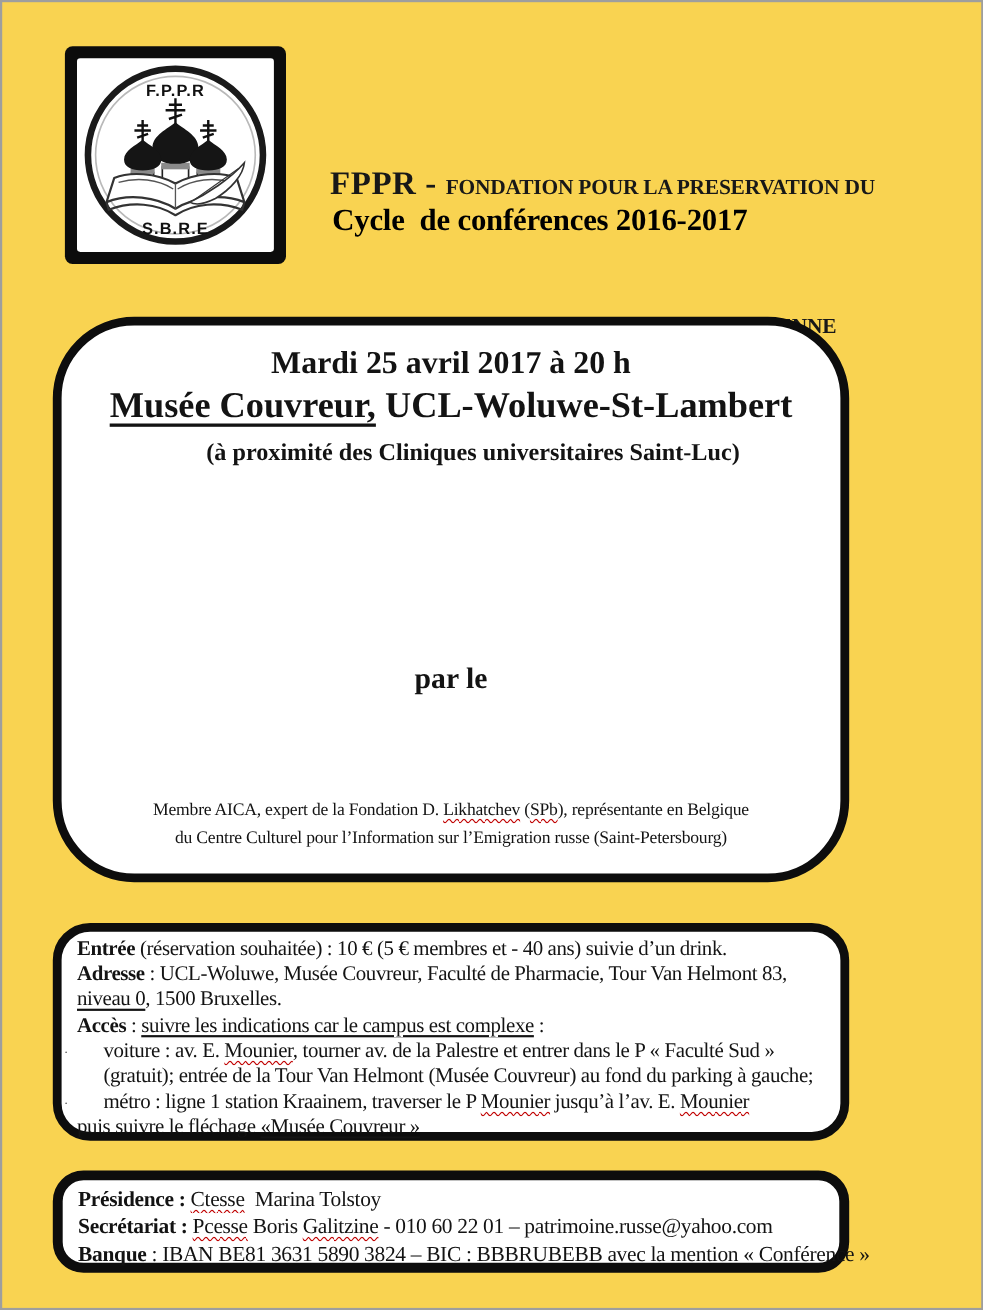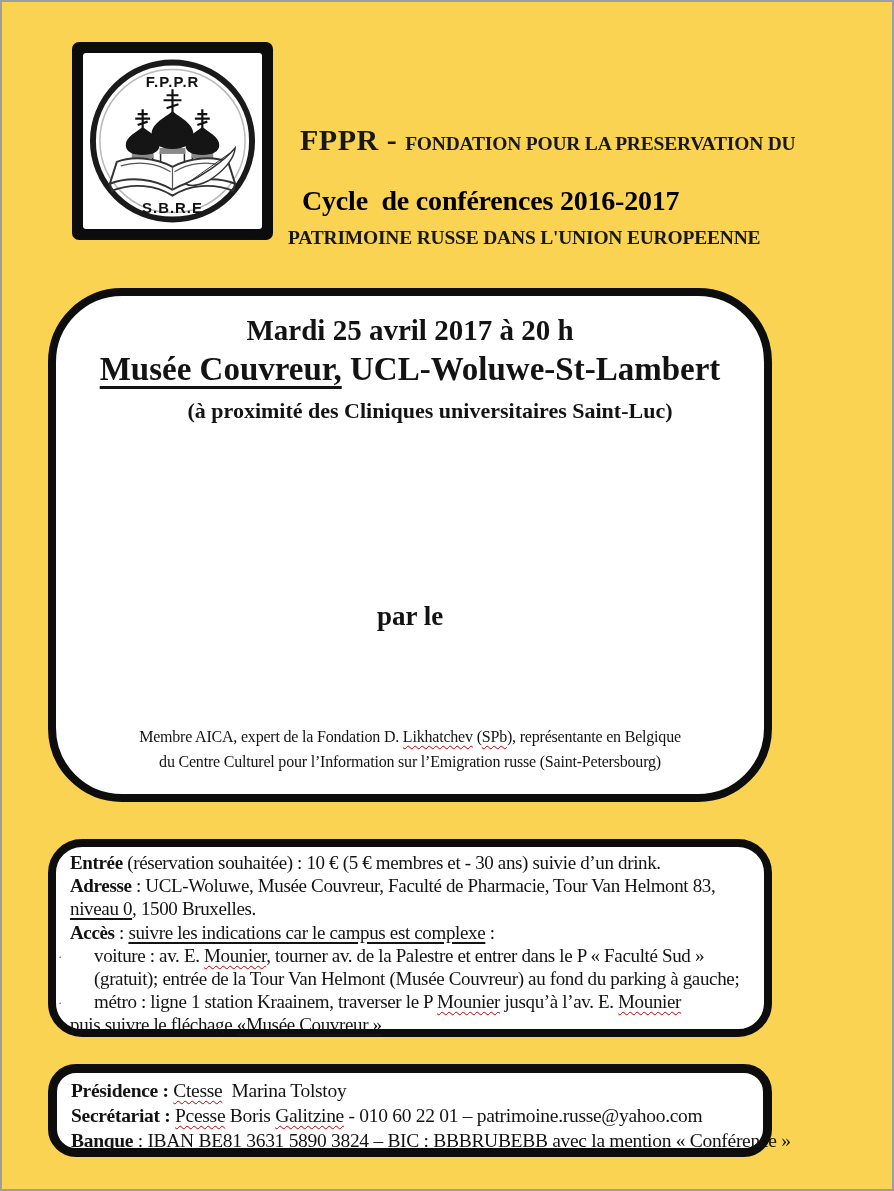--- a/index.html
+++ b/index.html
@@ -2,24 +2,24 @@
 <html><head>
 <meta charset="utf-8">
 <style>
   html,body{margin:0;padding:0;background:#e8e8e8;}
   .page{
     position:relative;width:894px;height:1191px;box-sizing:border-box;
     background:#F9D351;border:2px solid #9e9e9e;overflow:hidden;
     font-family:"Liberation Serif","DejaVu Serif",serif;color:#131313;
   }
   
-  .logo-frame{position:absolute;left:57px;top:40px;width:201px;height:198px;background:#0c0c0c;border-radius:7px;margin-left:13px;}
+  .logo-frame{position:absolute;left:57px;top:40px;width:201px;height:198px;background:#0c0c0c;border-radius:7px;}
   .logo-inner{position:absolute;left:11px;top:11px;right:11px;bottom:11px;background:#ffffff;border-radius:3px;}
   .logo-inner svg{width:100%;height:100%;display:block;}
-  .org-title{position:absolute;left:286px;top:60px;font-weight:bold;color:#181818;line-height:31px;white-space:pre;}
+  .org-title{position:absolute;left:286px;top:60px;font-weight:bold;color:#181818;line-height:42px;white-space:pre;}
   .org-l1{padding-left:12px;}
   .fppr{font-size:30px;letter-spacing:.5px;}
   .org-caps{font-size:19.5px;letter-spacing:-.2px;}
   .cycle{position:absolute;left:300px;top:183px;color:#000000;font-weight:bold;font-size:28px;letter-spacing:-.2px;white-space:pre;}
   
   .box{position:absolute;left:46px;width:724px;background:#ffffff;border:8px solid #0D0D0D;box-sizing:border-box;}
   .main-box{top:286px;height:514px;border-radius:74px;text-align:center;}
   .mb-line{position:absolute;left:0;right:0;margin:0;white-space:pre;}
   .mb-date{top:18px;font-size:29px;font-weight:bold;}
   .mb-venue{top:55px;font-size:33px;font-weight:bold;}
@@ -100,21 +100,21 @@
 
   <section class="box main-box">
     <p class="mb-line mb-date">Mardi 25 avril 2017 à 20 h</p>
     <p class="mb-line mb-venue"><span class="u">Musée Couvreur,</span><span> UCL-Woluwe-St-Lambert</span></p>
     <p class="mb-line mb-prox">(à proximité des Cliniques universitaires Saint-Luc)</p>
     <p class="mb-line mb-parle">par le</p>
     <p class="mb-line mb-bio"><span>Membre AICA, expert de la Fondation D. </span><span class="sp">Likhatchev</span><span> (</span><span class="sp">SPb</span><span>), représentante en Belgique</span><br><span>du Centre Culturel pour l’Information sur l’Emigration russe (Saint-Petersbourg)</span></p>
   </section>
 
   <section class="box info-box">
-    <p class="b2line"><b>Entrée</b><span> (réservation souhaitée) : 10 € (5 € membres et - 30 ans) suivie d’un drink.</span></p>
+    <p class="b2line"><b>Entrée</b><span> (réservation souhaitée) : 10 € (5 € membres et - 40 ans) suivie d’un drink.</span></p>
     <p class="b2line"><b>Adresse</b><span> : UCL-Woluwe, Musée Couvreur, Faculté de Pharmacie, Tour Van Helmont 83,</span></p>
     <p class="b2line"><span class="u1">niveau 0</span><span>, 1500 Bruxelles.</span></p>
     <p class="b2line"><b>Accès</b><span> : </span><span class="u1">suivre les indications car le campus est complexe</span><span> :</span></p>
     <p class="b2line indent"><span class="dot">·</span><span>voiture : av. E. </span><span class="sp">Mounier</span><span>, tourner av. de la Palestre et entrer dans le P « Faculté Sud »</span></p>
     <p class="b2line indent"><span>(gratuit); entrée de la Tour Van Helmont (Musée Couvreur) au fond du parking à gauche;</span></p>
     <p class="b2line indent"><span class="dot">·</span><span>métro : ligne 1 station Kraainem, traverser le P </span><span class="sp">Mounier</span><span> jusqu’à l’av. E. </span><span class="sp">Mounier</span></p>
     <p class="b2line"><span>puis suivre le fléchage </span><span class="u1">«Musée Couvreur »</span></p>
   </section>
 
   <section class="box contact-box">

